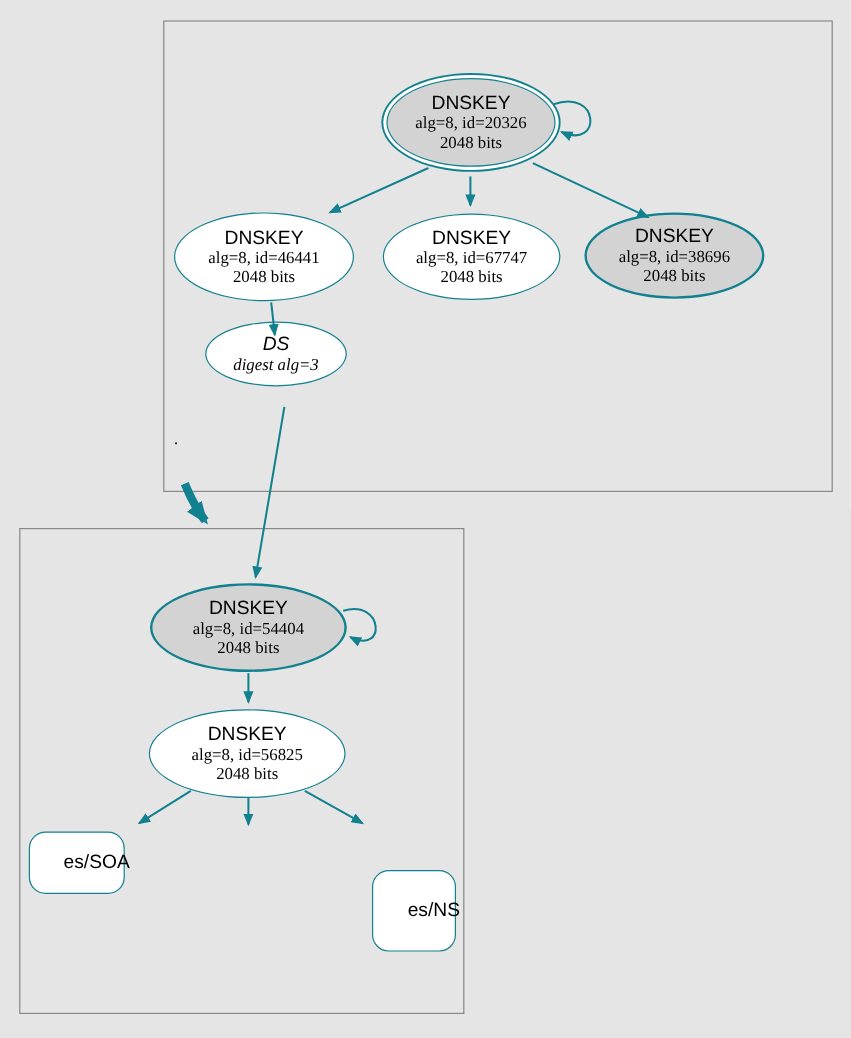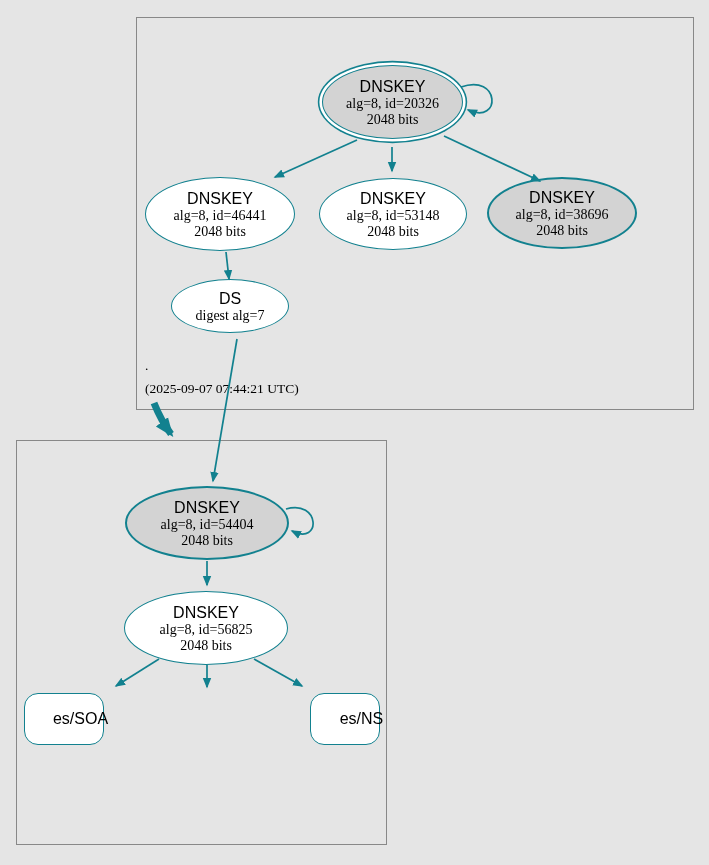--- a/index.html
+++ b/index.html
@@ -38,56 +38,55 @@
   </div>
 
   <div class="node" style="left:145px;top:177px;width:150px;height:74px;">
     <span class="t1">DNSKEY</span>
     <span class="t2">alg=8, id=46441</span>
     <span class="t2">2048 bits</span>
   </div>
 
   <div class="node" style="left:319px;top:178px;width:148px;height:72px;">
     <span class="t1">DNSKEY</span>
-    <span class="t2">alg=8, id=53148</span>
+    <span class="t2">alg=8, id=67747</span>
     <span class="t2">2048 bits</span>
   </div>
 
   <div class="node sep" style="left:487px;top:177px;width:150px;height:72px;">
     <span class="t1">DNSKEY</span>
     <span class="t2">alg=8, id=38696</span>
     <span class="t2">2048 bits</span>
   </div>
 
-  <div class="node" style="left:171px;top:279px;width:118px;height:54px;">
+  <div class="node" style="left:171px;top:268px;width:118px;height:54px;font-style:italic;">
     <span class="t1">DS</span>
-    <span class="t2">digest alg=7</span>
+    <span class="t2">digest alg=3</span>
   </div>
 
   <div class="zone-label" style="left:145px;top:354px;">
     <div>.</div>
-    <div>(2025-09-07 07:44:21 UTC)</div>
   </div>
 
   <div class="node sep" style="left:125px;top:486px;width:164px;height:74px;">
     <span class="t1">DNSKEY</span>
     <span class="t2">alg=8, id=54404</span>
     <span class="t2">2048 bits</span>
   </div>
 
   <div class="node" style="left:124px;top:591px;width:164px;height:74px;">
     <span class="t1">DNSKEY</span>
     <span class="t2">alg=8, id=56825</span>
     <span class="t2">2048 bits</span>
   </div>
 
   <div class="rr" style="left:24px;top:693px;width:80px;height:52px;">
     <span>es/SOA</span>
   </div>
-  <div class="rr" style="left:310px;top:693px;width:70px;height:52px;">
+  <div class="rr" style="left:310px;top:725px;width:70px;height:68px;">
     <span>es/NS</span>
   </div>
 
 
   <svg class="edges" width="709" height="865" viewBox="0 0 709 865">
     <defs>
       <marker id="arw" viewBox="0 0 10 10" refX="8.5" refY="5" markerWidth="6.2" markerHeight="6.2" orient="auto">
         <path d="M0,1 L10,5 L0,9 z"></path>
       </marker>
       <marker id="arwBig" viewBox="0 0 10 10" refX="8" refY="5" markerWidth="2.7" markerHeight="2.7" orient="auto">

